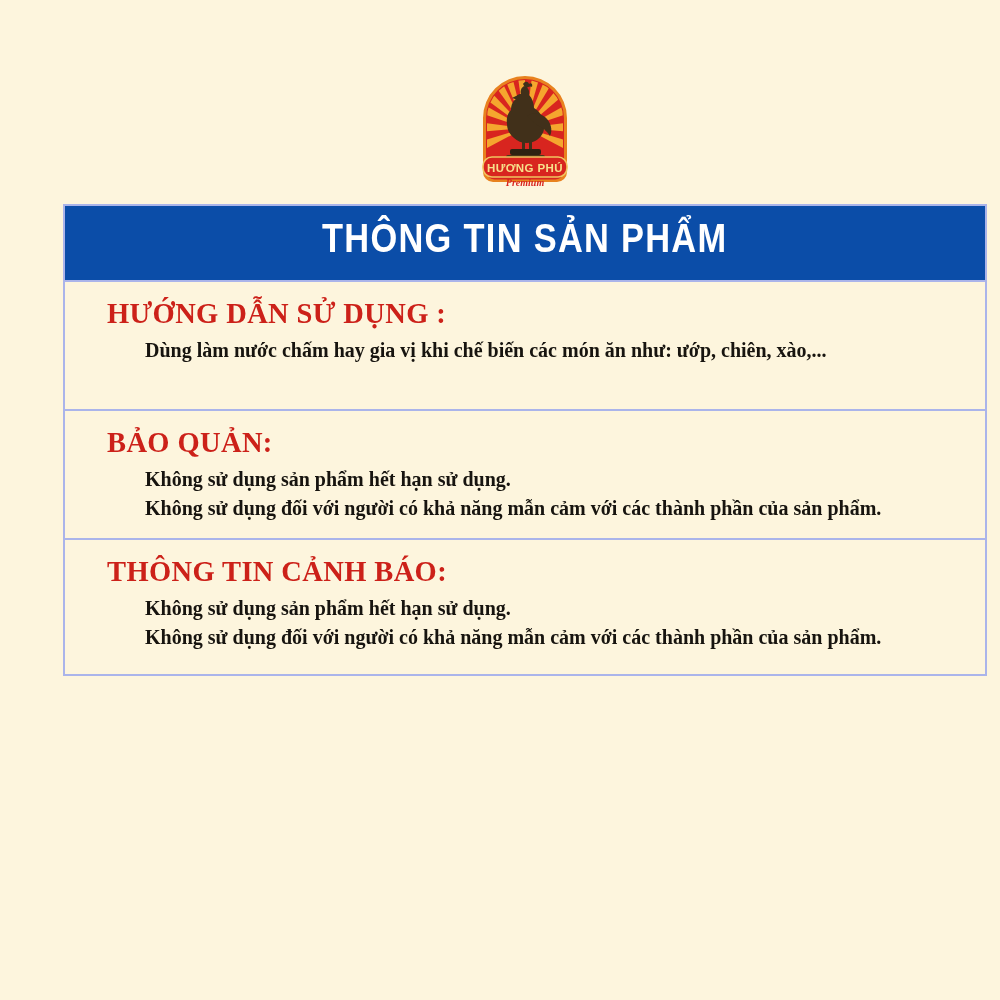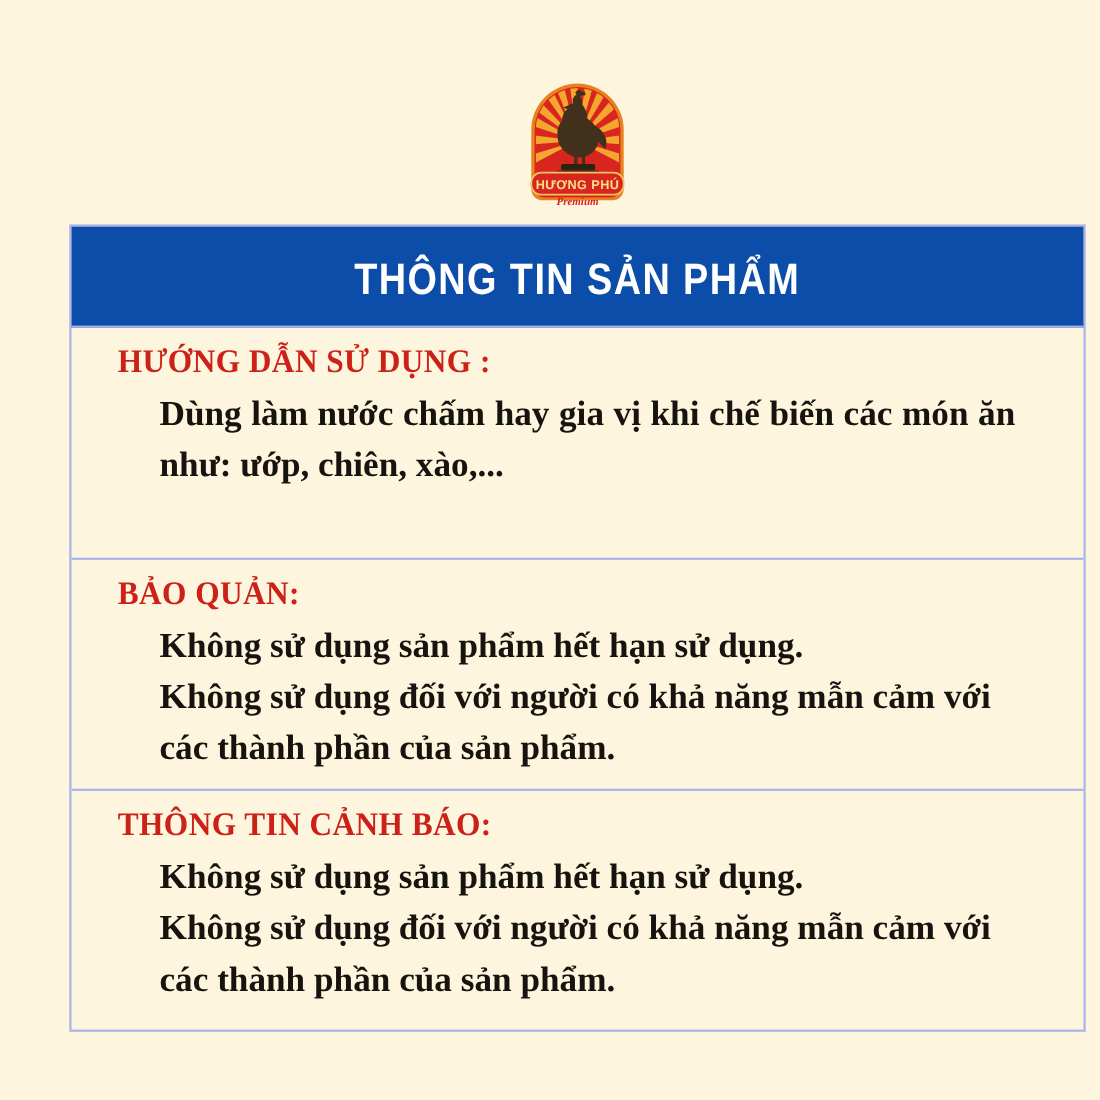--- a/index.html
+++ b/index.html
@@ -47,21 +47,21 @@
     left: 38px;
     top: 204px;
     width: 924px;
     box-sizing: border-box;
     border: 2px solid #aab4ea;
     background: #fdf5dd;
   }
 
   .banner {
     background: #0b4da8;
-    padding: 28px 0 22px 0;
+    padding: 12px 0 22px 0;
     text-align: center;
     border-bottom: 2px solid #aab4ea;
   }
   .banner-title {
     color: #ffffff;
     font-family: "Liberation Sans", "DejaVu Sans", sans-serif;
     font-weight: bold;
     font-size: 40px;
     letter-spacing: 1.5px;
     line-height: 1;
@@ -89,21 +89,21 @@
     margin: 0 0 4px 8px;
     transform: scaleX(0.95);
     transform-origin: left center;
     white-space: nowrap;
   }
 
   .sec-body {
     color: #17140f;
     font-family: "Liberation Serif", "DejaVu Serif", serif;
     font-weight: bold;
-    font-size: 32px;
+    font-size: 20px;
     line-height: 1.46;
     margin: 0 0 0 46px;
     padding-right: 16px;
   }
   .sec-body.justified {
     text-align: justify;
   }
   .sec-body.justified::after {
     content: "";
     display: inline-block;

